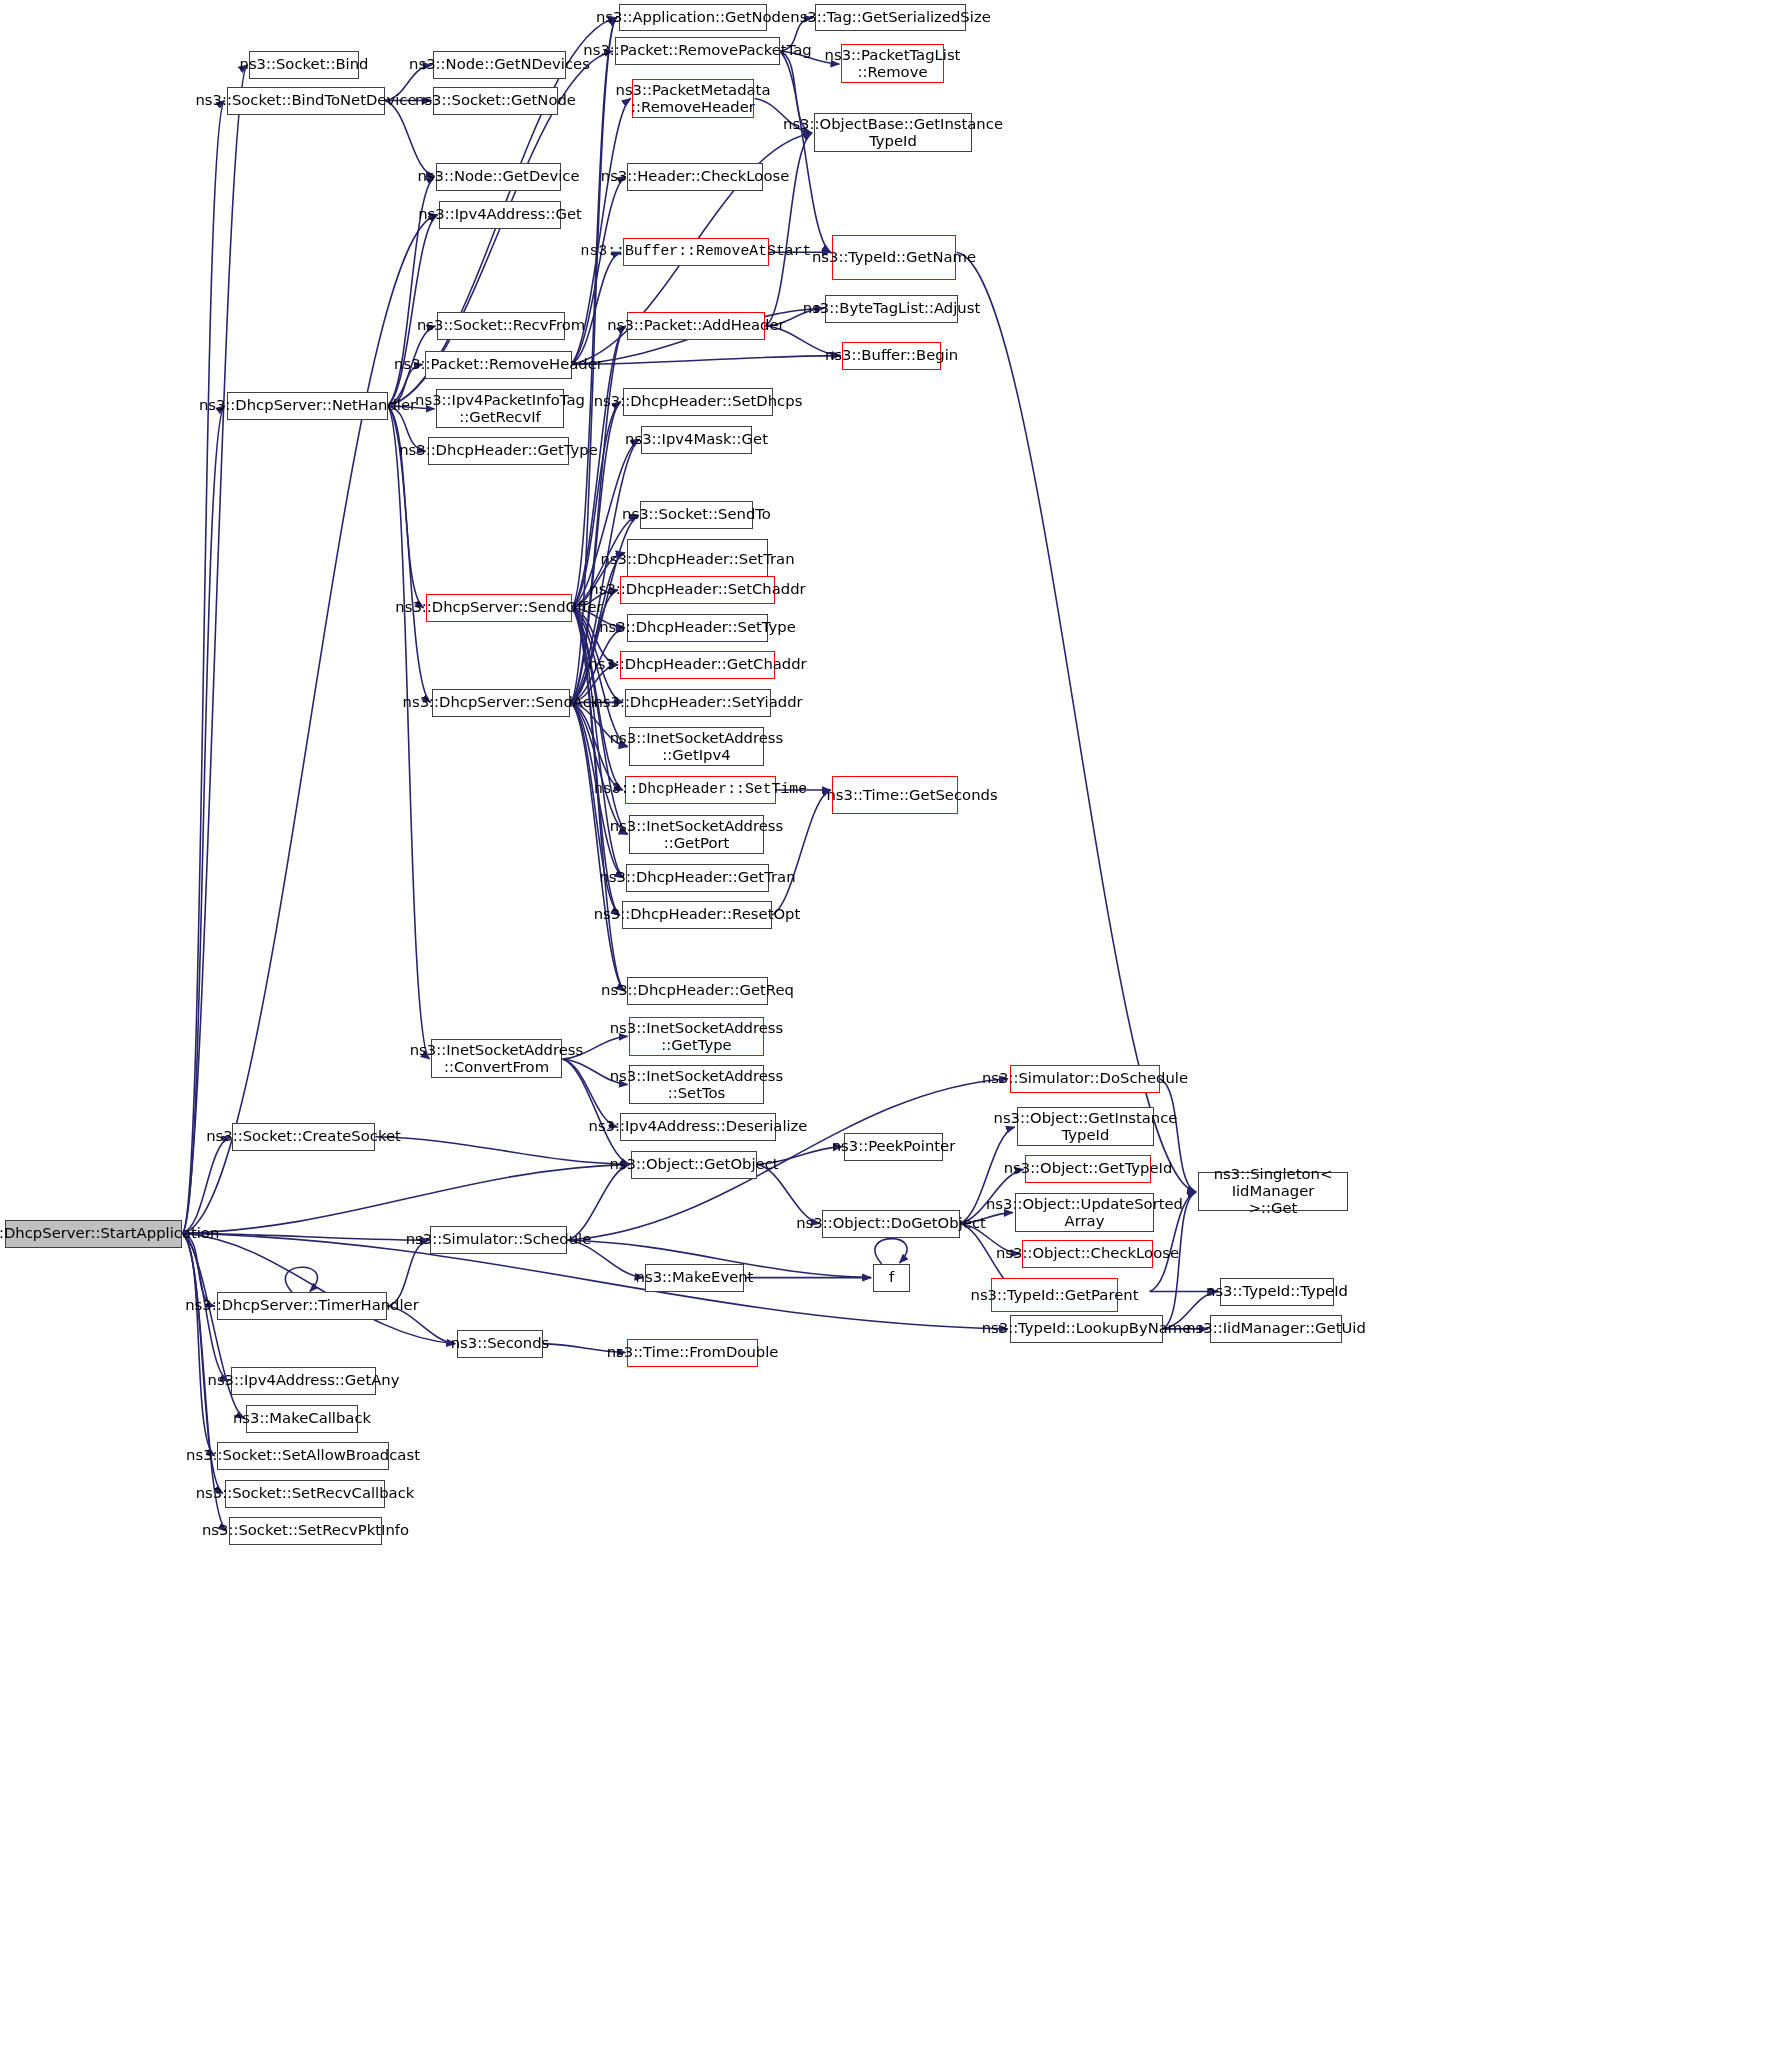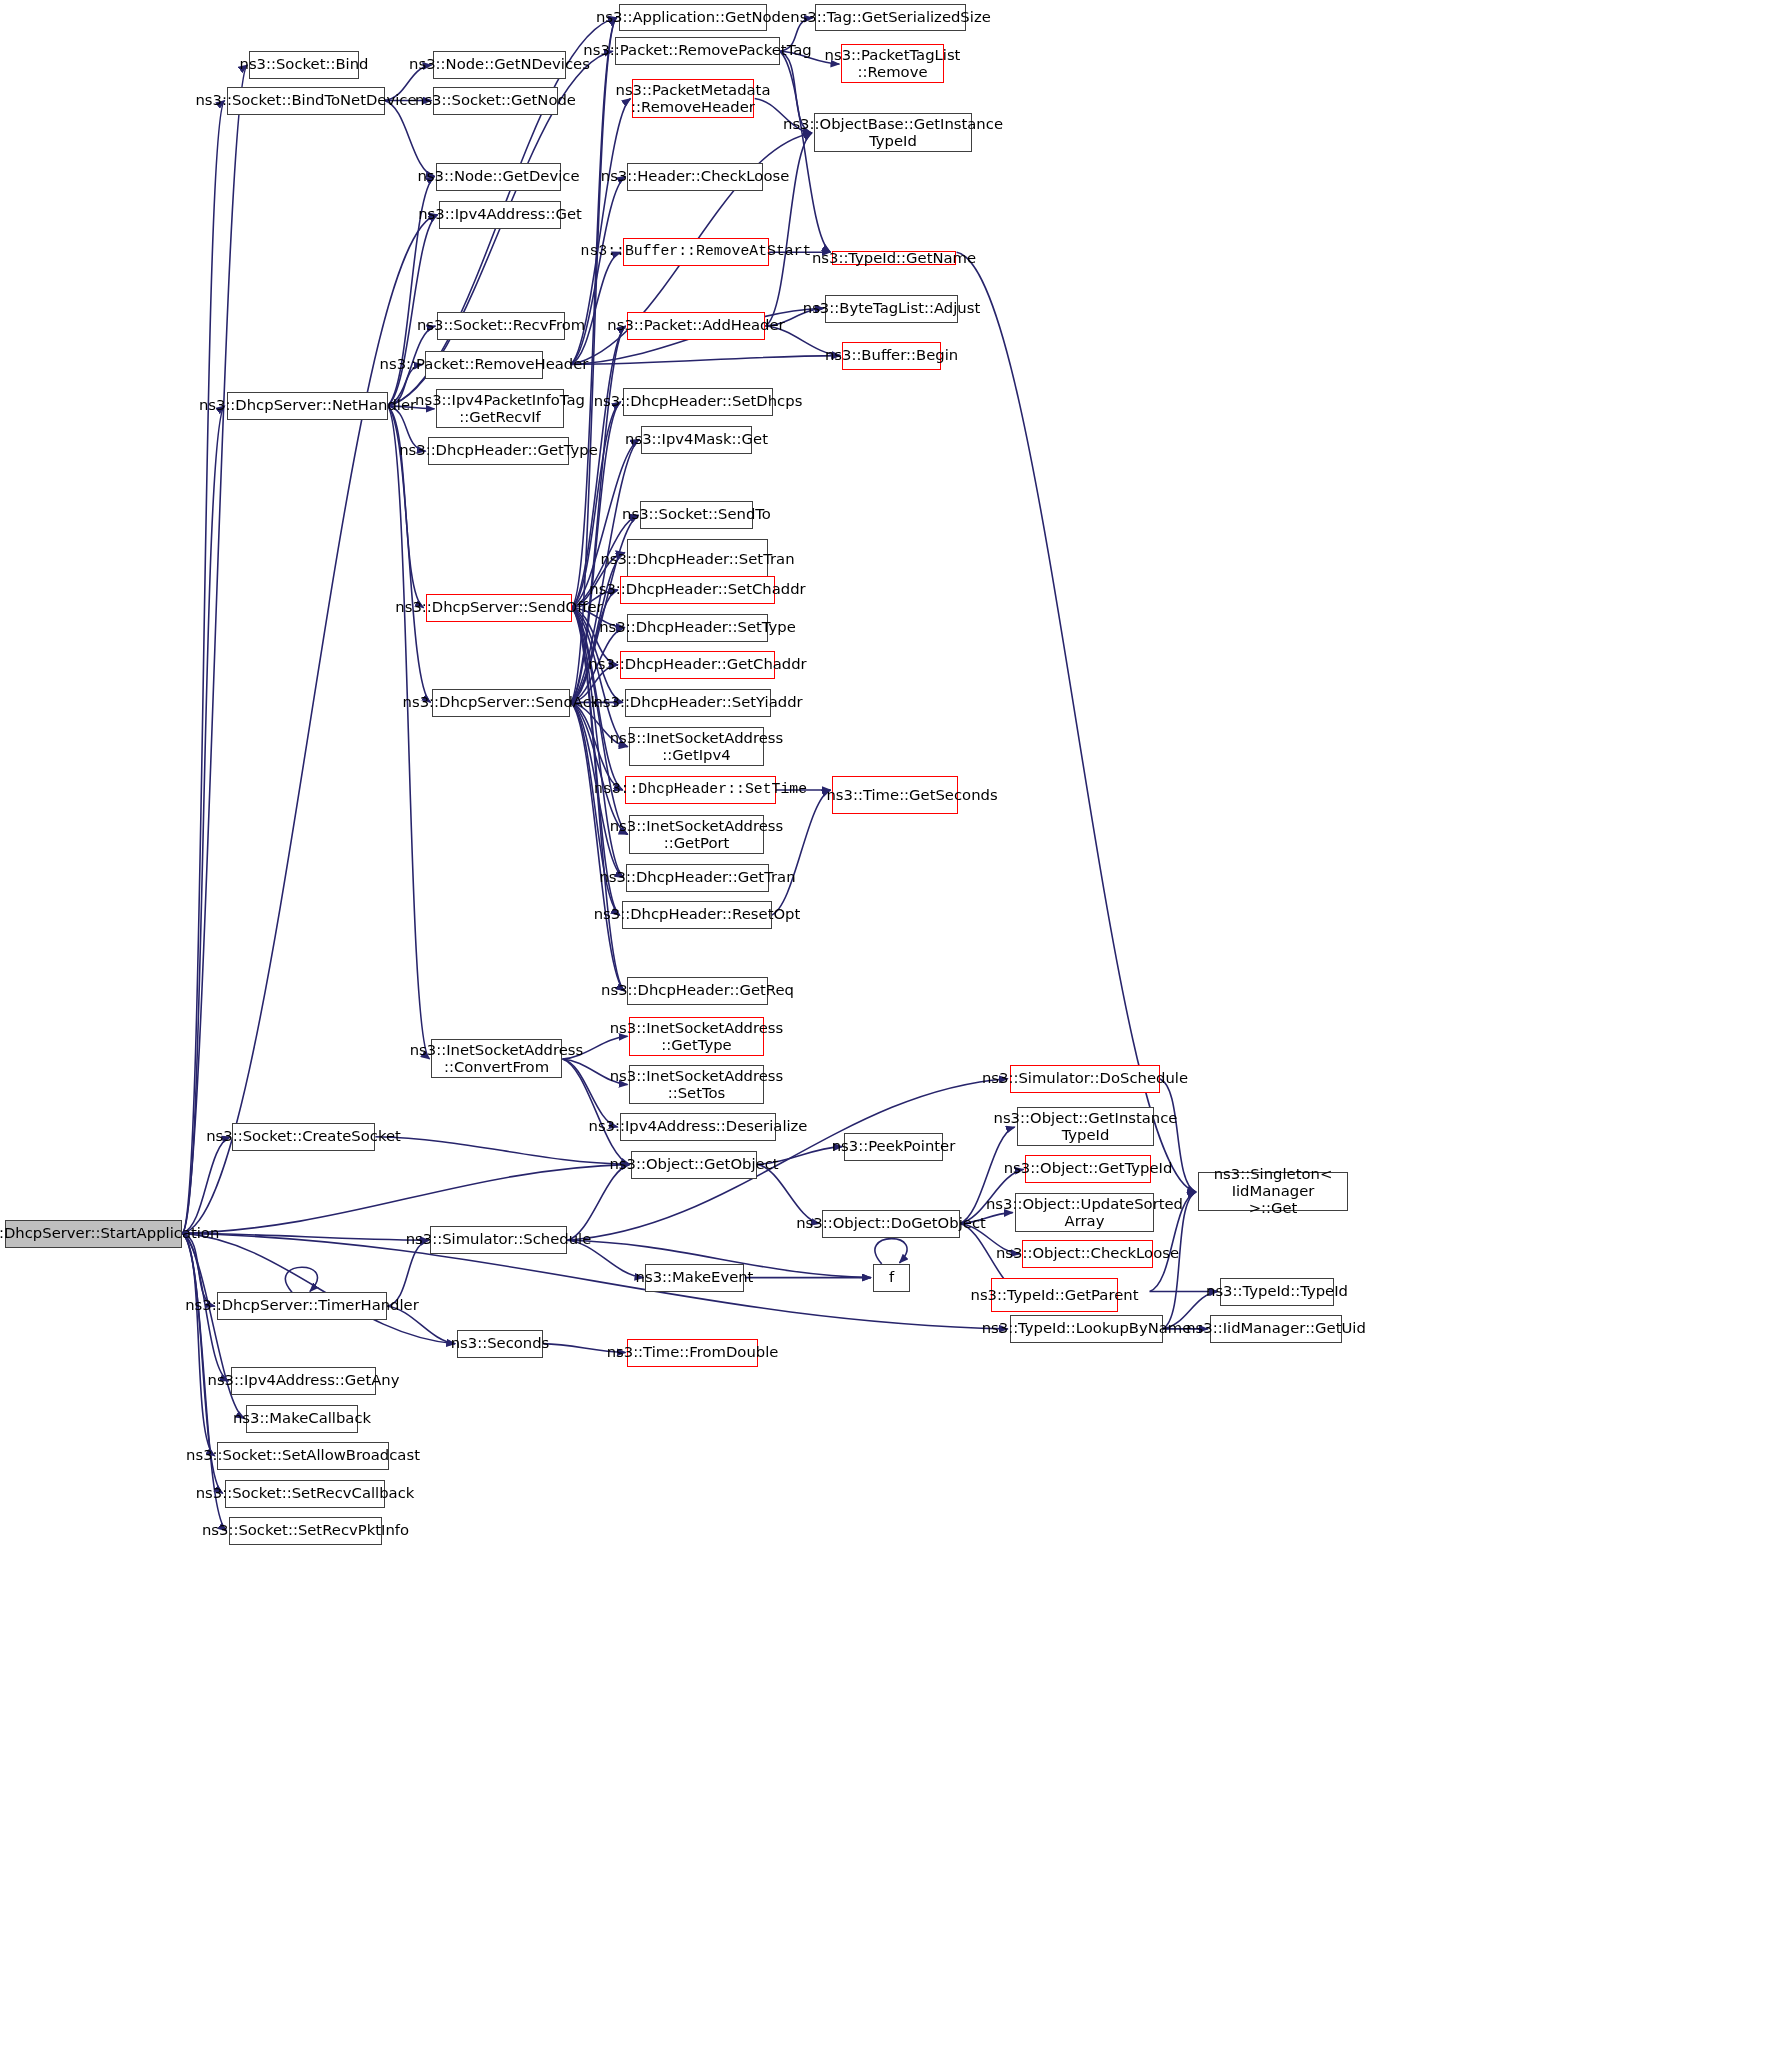--- a/index.html
+++ b/index.html
@@ -156,26 +156,26 @@
       <div class="node red" style="left: 841px; top: 44px; width: 103px; height: 39px;">ns3::PacketTagList
 ::Remove</div>
       <div class="node red" style="left: 632px; top: 79px; width: 122px; height: 39px;">ns3::PacketMetadata
 ::RemoveHeader</div>
       <div class="node" style="left: 814px; top: 113px; width: 158px; height: 39px;">ns3::ObjectBase::GetInstance
 TypeId</div>
       <div class="node" style="left: 436px; top: 163px; width: 125px; height: 27.6px;">ns3::Node::GetDevice</div>
       <div class="node" style="left: 627px; top: 163px; width: 136px; height: 27.6px;">ns3::Header::CheckLoose</div>
       <div class="node" style="left: 439px; top: 201px; width: 122px; height: 27.6px;">ns3::Ipv4Address::Get</div>
       <div class="node red" style="left: 623px; top: 238px; width: 146px; height: 27.6px; font-family: Liberation Mono, monospace;">ns3::Buffer::RemoveAtStart</div>
-      <div class="node red" style="left: 832px; top: 251px; width: 124px; height: 14px;">ns3::TypeId::GetName</div>
+      <div class="node red" style="left: 832px; top: 235px; width: 124px; height: 45px;">ns3::TypeId::GetName</div>
       <div class="node" style="left: 825px; top: 295px; width: 133px; height: 27.6px;">ns3::ByteTagList::Adjust</div>
       <div class="node" style="left: 437px; top: 312px; width: 128px; height: 27.6px;">ns3::Socket::RecvFrom</div>
       <div class="node red" style="left: 627px; top: 312px; width: 138px; height: 27.6px;">ns3::Packet::AddHeader</div>
       <div class="node red" style="left: 842px; top: 342px; width: 99px; height: 27.6px;">ns3::Buffer::Begin</div>
-      <div class="node" style="left: 425px; top: 351px; width: 118px; height: 27.6px;">ns3::Packet::RemoveHeader</div>
+      <div class="node" style="left: 425px; top: 351px; width: 147px; height: 27.6px;">ns3::Packet::RemoveHeader</div>
       <div class="node" style="left: 623px; top: 388px; width: 150px; height: 27.6px;">ns3::DhcpHeader::SetDhcps</div>
       <div class="node" style="left: 227px; top: 392px; width: 161px; height: 27.6px;">ns3::DhcpServer::NetHandler</div>
       <div class="node" style="left: 436px; top: 389px; width: 128px; height: 39px;">ns3::Ipv4PacketInfoTag
 ::GetRecvIf</div>
       <div class="node" style="left: 641px; top: 426px; width: 111px; height: 27.6px;">ns3::Ipv4Mask::Get</div>
       <div class="node" style="left: 428px; top: 437px; width: 141px; height: 27.6px;">ns3::DhcpHeader::GetType</div>
       <div class="node" style="left: 640px; top: 501px; width: 113px; height: 27.6px;">ns3::Socket::SendTo</div>
       <div class="node" style="left: 627px; top: 539px; width: 141px; height: 40px;">ns3::DhcpHeader::SetTran</div>
       <div class="node red" style="left: 620px; top: 576px; width: 155px; height: 27.6px;">ns3::DhcpHeader::SetChaddr</div>
       <div class="node red" style="left: 426px; top: 594px; width: 146px; height: 27.6px;">ns3::DhcpServer::SendOffer</div>

